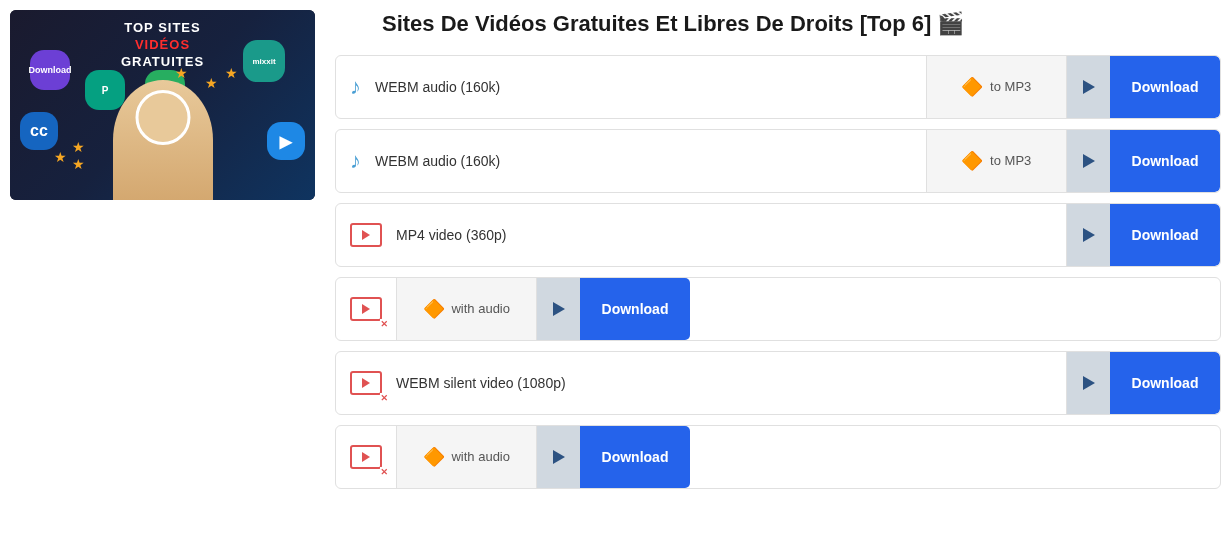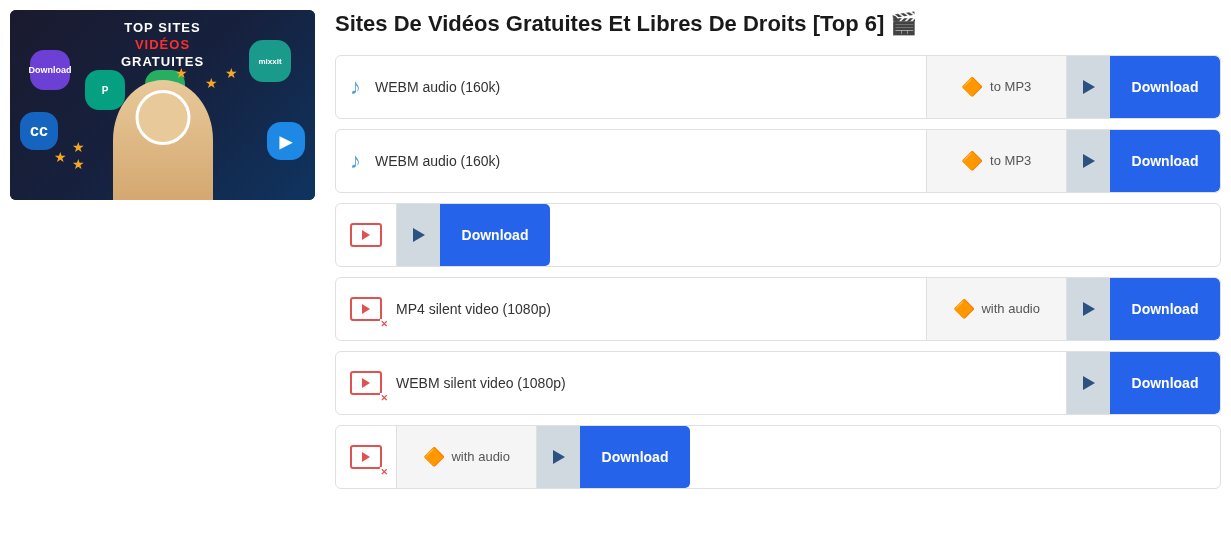--- a/index.html
+++ b/index.html
@@ -83,20 +83,21 @@
       flex-direction: column;
       gap: 0;
     }
 
     .page-title {
       font-size: 22px;
       font-weight: 700;
       color: #1a1a1a;
       margin-bottom: 16px;
       line-height: 1.3;
+      margin-left: 47px;
     }
 
     .download-row {
       display: flex;
       align-items: center;
       border: 1px solid #e0e0e0;
       border-radius: 6px;
       margin-bottom: 10px;
       background: #fff;
       min-height: 62px;
@@ -224,21 +225,21 @@
       <span class="red">VIDÉOS</span><br>
       <span>GRATUITES</span>
     </div>
 
     <div class="thumb-icons">
 
       <div class="icon-circle" style="width:40px;height:40px;background:#6c3fd5;top:40px;left:20px;font-size:9px;">Download</div>
 
       <div class="icon-circle" style="width:40px;height:40px;background:#05a081;top:60px;left:75px;font-size:10px;">P</div>
 
-      <div class="icon-circle" style="width:42px;height:42px;background:#1a9a8a;top:30px;right:24px;font-size:8px;">mixxit</div>
+      <div class="icon-circle" style="width:42px;height:42px;background:#1a9a8a;top:30px;right:30px;font-size:8px;">mixxit</div>
 
       <div class="icon-circle" style="width:40px;height:40px;background:#27ae60;top:60px;left:135px;font-size:14px;">©</div>
 
       <div class="icon-circle" style="width:38px;height:38px;background:#1565c0;bottom:50px;left:10px;font-size:16px;">cc</div>
 
       <div class="icon-circle" style="width:38px;height:38px;background:#1e88e5;bottom:40px;right:10px;font-size:16px;">▶</div>
     </div>
 
     <span class="star" style="bottom:45px;left:62px;">★</span>
     <span class="star" style="bottom:35px;left:44px;">★</span>
@@ -280,31 +281,31 @@
     <button class="play-btn">
       <div class="play-triangle"></div>
     </button>
     <button class="download-btn">Download</button>
   </div>
 
   <div class="download-row">
     <div class="video-icon-wrap">
       <div class="vid-icon"></div>
     </div>
+    <span class="row-label">MP4 video (360p)</span>
     <button class="play-btn">
       <div class="play-triangle"></div>
     </button>
     <button class="download-btn">Download</button>
   </div>
 
   <div class="download-row">
     <div class="video-icon-wrap">
       <div class="vid-icon silent"></div>
     </div>
-    <span class="row-label">MP4 silent video (1080p)</span>
     <div class="row-badge">
       <span class="vlc-icon" style="color:#f5a623;">🔶</span>
       <span>with audio</span>
     </div>
     <button class="play-btn">
       <div class="play-triangle"></div>
     </button>
     <button class="download-btn">Download</button>
   </div>
 

